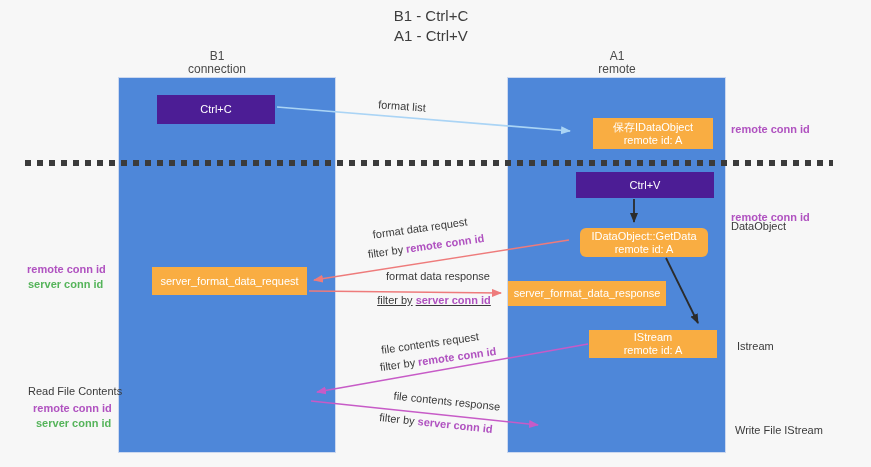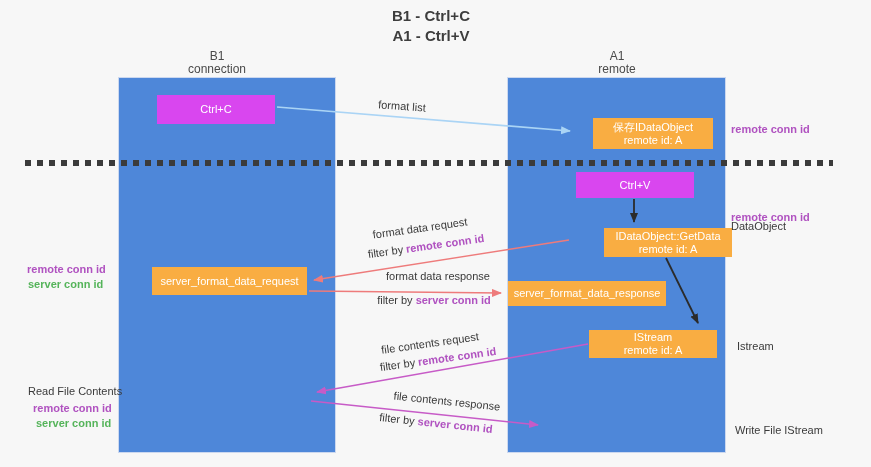--- a/index.html
+++ b/index.html
@@ -6,35 +6,35 @@
   .canvas { position:relative; width:871px; height:467px; background:#f7f7f7; overflow:hidden; }
   .abs { position:absolute; }
   .title { text-align:center; font-size:15px; color:#3d3d3d; line-height:20px; }
   .lane-header { text-align:center; font-size:12px; color:#4a4a4a; line-height:13px; }
   .lane { background:#4e87d9; box-shadow:0 0 0 1px #ccd8ef; z-index:1; }
   .dashed { height:6px; z-index:10;
     background:repeating-linear-gradient(90deg,#3b3b3b 0 6px,transparent 6px 12px); }
   .box { color:#ffffff; text-align:center; font-size:11px; line-height:13px;
     display:flex; flex-direction:column; justify-content:center; z-index:20; }
   .orange { background:#f9ad42; }
-  .green  { background:#d946ef;text-align:center; }
+  .green  { background:#4c1d95;text-align:center; }
   .elabel { font-size:11px; color:#3a3a3a; white-space:nowrap; z-index:50; }
   .side   { font-size:11px; color:#3a3a3a; white-space:nowrap; z-index:50; }
   .hl-purple { color:#b052c0; font-weight:bold; }
   .hl-green  { color:#55b45a; font-weight:bold; }
   .filter-key { margin-left:3px; }
   .ctr { transform:translateX(-50%); }
   svg.arrows { left:0; top:0; pointer-events:none; z-index:40; }
 </style>
 </head>
 <body>
 
 <div class="canvas">
 
-  <div class="title abs ctr" style="left:431px;top:6px;font-weight:bold;">
+  <div class="title abs ctr" style="left:431px;top:6px;">
     <div>B1 - Ctrl+C</div>
     <div>A1 - Ctrl+V</div>
   </div>
 
   <div class="lane-header abs" style="left:157px;top:50px;width:120px;">
     <div>B1</div>
     <div>connection</div>
   </div>
   <div class="lane-header abs" style="left:557px;top:50px;width:120px;">
     <div>A1</div>
@@ -48,25 +48,25 @@
 
   <div class="box green abs" style="left:157px;top:95px;width:118px;height:29px;">
     <span>Ctrl+C</span>
   </div>
 
   <div class="box orange abs" style="left:593px;top:118px;width:120px;height:31px;">
     <span>保存IDataObject</span>
     <span>remote id: A</span>
   </div>
 
-  <div class="box green abs" style="left:576px;top:172px;width:118px;height:26px;">
+  <div class="box green abs" style="left:576px;top:172px;width:138px;height:26px;">
     <span>Ctrl+V</span>
   </div>
 
-  <div class="box orange abs" style="left:604px;top:228px;width:128px;height:29px;">
+  <div class="box orange abs" style="left:580px;top:228px;width:128px;height:29px;border-radius:6px;">
     <span>IDataObject::GetData</span>
     <span>remote id: A</span>
   </div>
 
   <div class="box orange abs" style="left:508px;top:281px;width:158px;height:25px;">
     <span>server_format_data_response</span>
   </div>
 
   <div class="box orange abs" style="left:152px;top:267px;width:155px;height:28px;">
     <span>server_format_data_request</span>
@@ -104,21 +104,21 @@
   </svg>
 
   <div class="elabel abs ctr" style="left:402px;top:100px;transform:translateX(-50%) rotate(4deg);">format list</div>
 
   <div class="elabel abs" style="left:420px;top:222px;transform:translateX(-50%) rotate(-8deg);">format data request</div>
   <div class="elabel abs" style="left:426px;top:240px;transform:translateX(-50%) rotate(-8deg);">
     <span>filter by</span><span class="hl-purple filter-key">remote conn id</span>
   </div>
 
   <div class="elabel abs" style="left:438px;top:270px;transform:translateX(-50%);">format data response</div>
-  <div class="elabel abs" style="left:434px;top:294px;transform:translateX(-50%);">
+  <div class="elabel abs" style="left:434px;top:294px;transform:translateX(-50%);text-decoration:underline;">
     <span>filter by</span><span class="hl-purple filter-key">server conn id</span>
   </div>
 
   <div class="elabel abs" style="left:430px;top:337px;transform:translateX(-50%) rotate(-8deg);">file contents request</div>
   <div class="elabel abs" style="left:438px;top:353px;transform:translateX(-50%) rotate(-8deg);">
     <span>filter by</span><span class="hl-purple filter-key">remote conn id</span>
   </div>
 
   <div class="elabel abs" style="left:447px;top:395px;transform:translateX(-50%) rotate(6deg);">file contents response</div>
   <div class="elabel abs" style="left:436px;top:417px;transform:translateX(-50%) rotate(6deg);">

